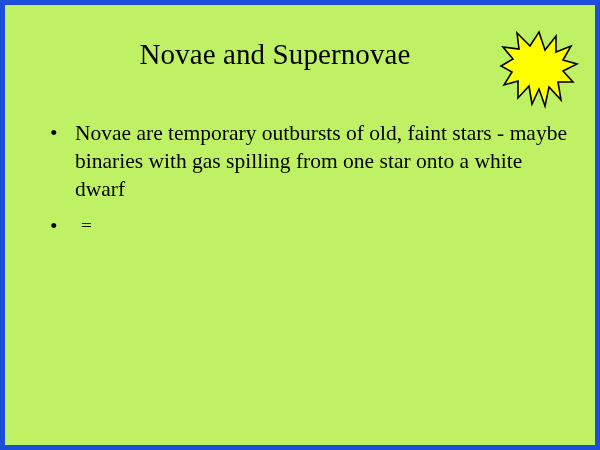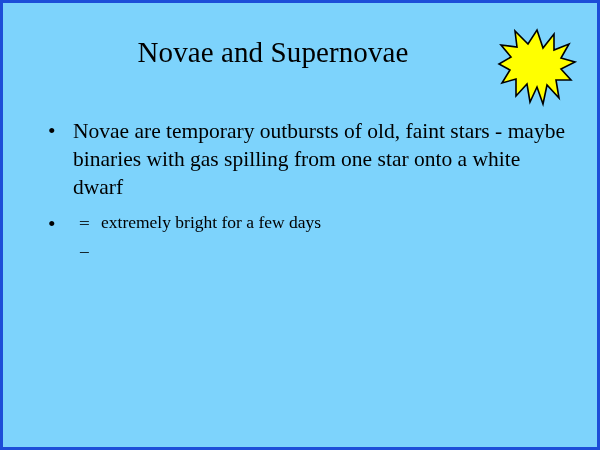--- a/index.html
+++ b/index.html
@@ -9,22 +9,22 @@
   }
   body {
     font-family: "Liberation Serif", "DejaVu Serif", serif;
   }
 
   .slide {
     position: relative;
     width: 600px;
     height: 450px;
     box-sizing: border-box;
-    background: #7dd3fc;
-    border: 3px solid #1d4ed8;
+    background: #bef264;
+    border: 5px solid #1d4ed8;
     overflow: hidden;
   }
 
   
   .title-block {
     position: absolute;
     left: 0;
     top: 34px;
     width: 600px;
     text-align: center;
@@ -134,21 +134,20 @@
     <div class="bullet-l2 gap-small">
       <span class="marker">–</span>
     </div>
 
     <div class="bullet-l1 gap-before">
       <span class="marker">•</span>
     </div>
 
     <div class="bullet-l2 gap-small">
       <span class="marker">–</span>
-      <span class="txt">extremely bright for a few days</span>
     </div>
 
     <div class="bullet-l2 gap-tiny">
       <span class="marker">–</span>
     </div>
 
   </div>
 </div>
 
 </body></html>

